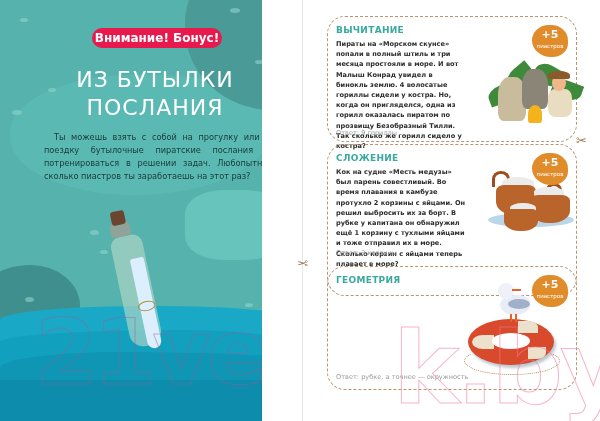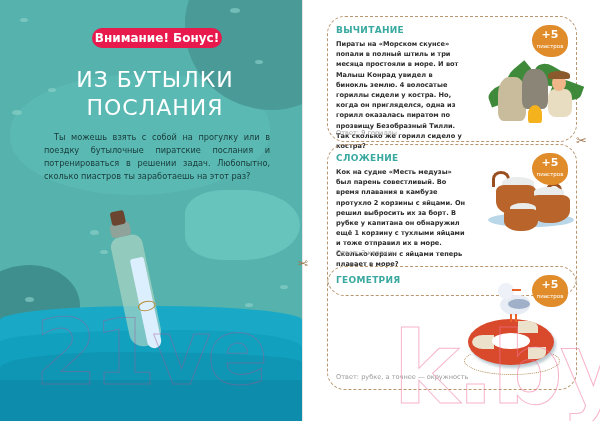--- a/index.html
+++ b/index.html
@@ -1,21 +1,21 @@
 <!DOCTYPE html>
 <html><head>
 <meta charset="utf-8">
 <style>
   * { box-sizing: border-box; margin: 0; padding: 0; }
   html, body { width: 600px; height: 421px; overflow: hidden; background: #ffffff; }
   body { font-family: "DejaVu Sans", sans-serif; position: relative; }
 
   
   .left-page {
-    position: absolute; left: 0; top: 0; width: 302px; height: 421px;
+    position: absolute; left: 0; top: 0; width: 262px; height: 421px;
     background: #56b2ac; overflow: hidden;
   }
   .blob { position: absolute; border-radius: 50%; }
   .blob-dark-top { left: 185px; top: -40px; width: 160px; height: 150px; background: #4a9a98; border-radius: 45% 55% 50% 60%; }
   .blob-light-mid { left: 10px; top: 75px; width: 260px; height: 120px; background: #5ec0b8; border-radius: 50% 45% 55% 50%; opacity: .55; }
   .blob-light-r { left: 185px; top: 190px; width: 115px; height: 70px; background: #66c4bd; border-radius: 40% 60% 60% 40%; }
   .blob-dark-l { left: -30px; top: 265px; width: 110px; height: 90px; background: #3f8f8f; border-radius: 60% 50% 40% 40%; }
 
   .sea { position: absolute; left: 0; width: 302px; }
   .sea1 { top: 306px; height: 115px; background: #19a9c7; border-radius: 50% 50% 0 0 / 14px 14px 0 0; }

